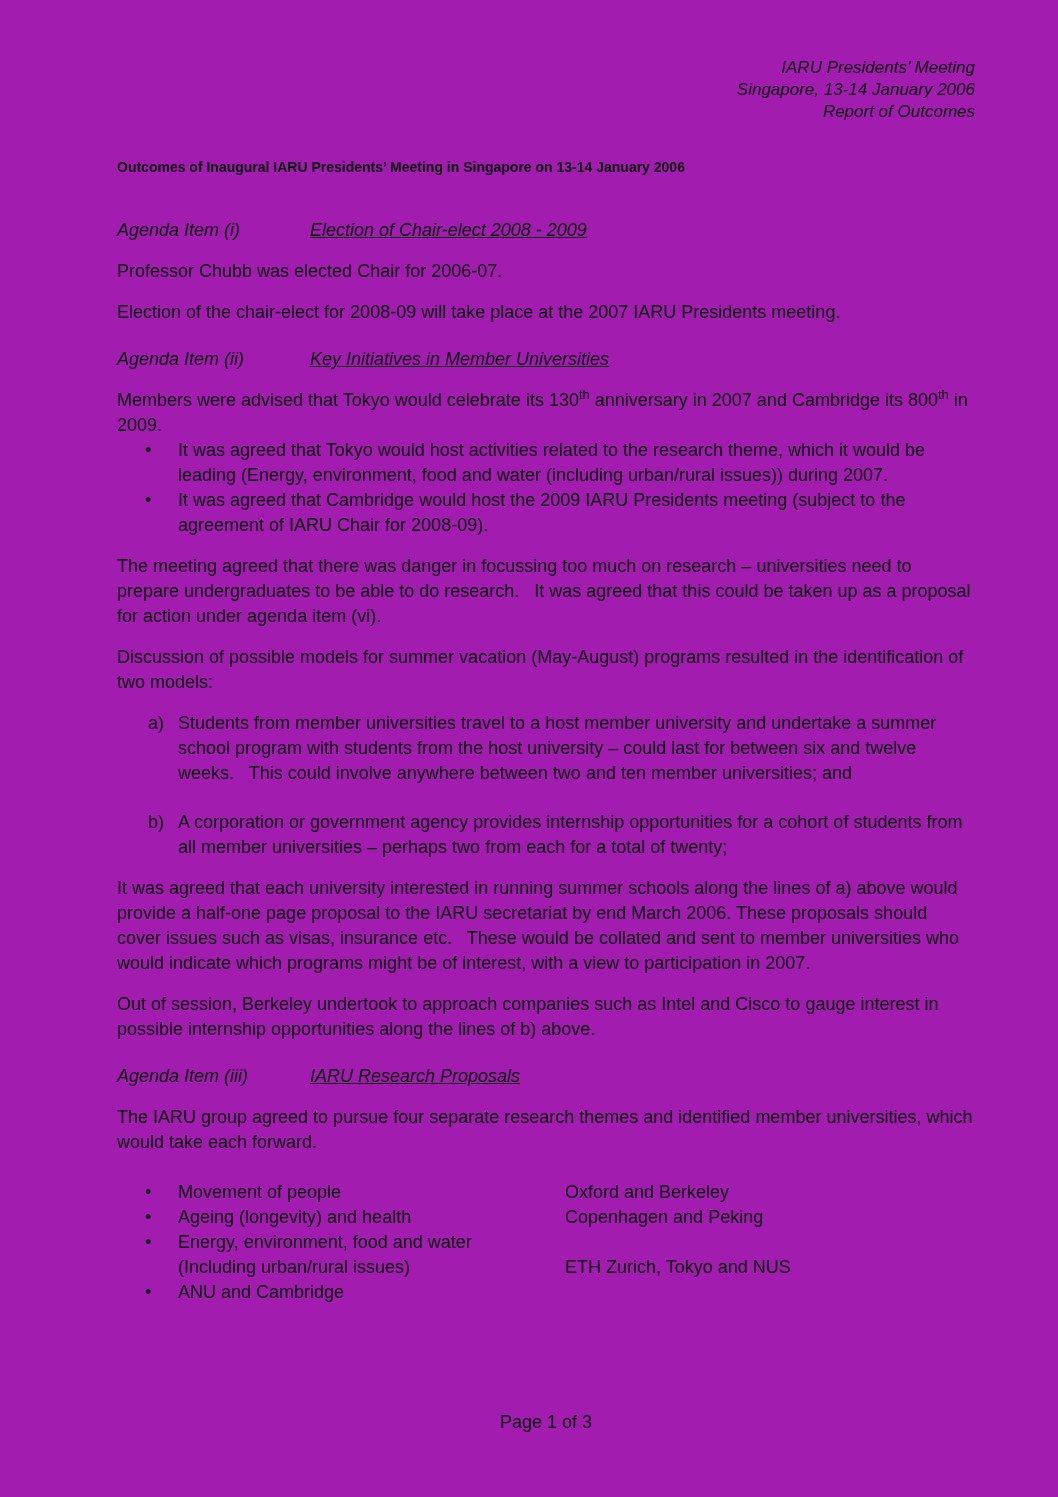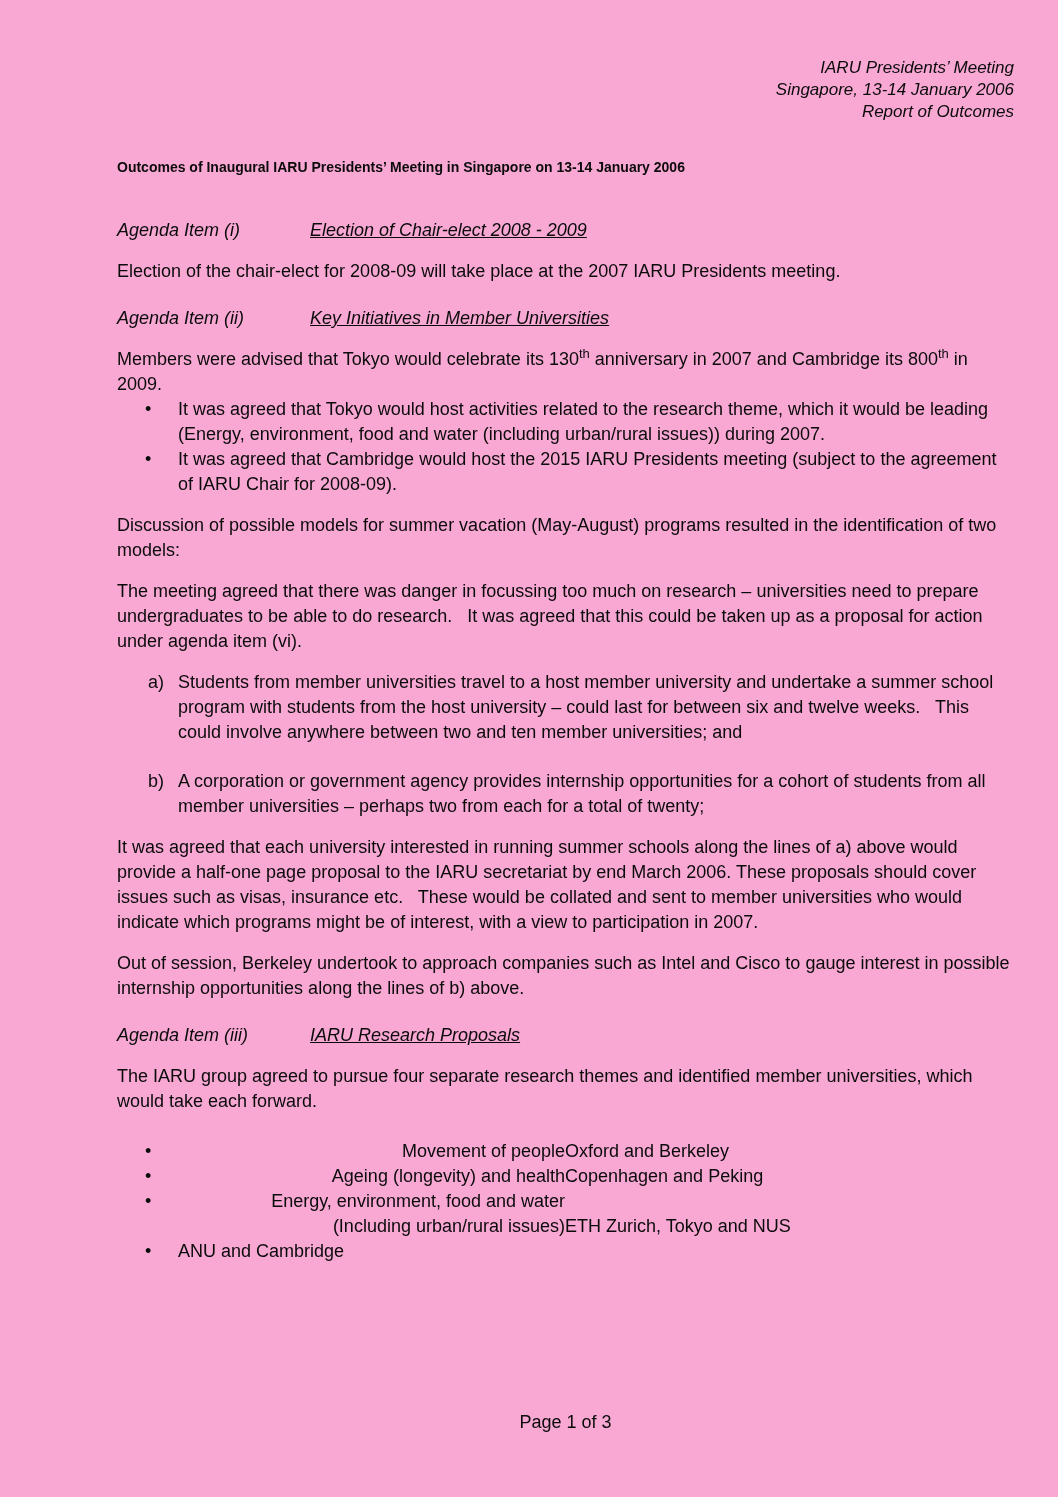--- a/index.html
+++ b/index.html
@@ -1,23 +1,23 @@
 <!DOCTYPE html>
 <html lang="en"><head>
 <meta charset="utf-8">
 <style>
   html, body { margin:0; padding:0; background:#ffffff; }
   .page {
     width:1058px;
     min-height:1497px;
     box-sizing:border-box;
-    padding:57px 44px 0 117px;
+    padding:57px 83px 0 117px;
     display:flex;
     flex-direction:column;
-    background:#f9a8d4;
+    background:#a21caf;
     color:#0b0b0b;
     font-family:"Liberation Sans", sans-serif;
     font-size:18px;
     line-height:25px;
   }
   .doc-header { text-align:right; font-style:italic; font-size:17px; line-height:22px; }
   .doc-title { font-size:14px; font-weight:bold; margin:32px 0 16px 0; line-height:25px; }
   .agenda-row { display:flex; margin-top:22px; font-style:italic; }
   .agenda-label { flex:0 0 193px; }
   .agenda-topics { flex:1; }
@@ -30,21 +30,21 @@
   .b-text { flex:1; white-space:pre-wrap; }
   .models { margin-top:16px; }
   .model-row { display:flex; margin-left:31px; }
   .model-row + .model-row { margin-top:24px; }
   .m-marker { flex:0 0 30px; }
   .m-text { flex:1; white-space:pre-wrap; }
   .research-list { margin-top:25px; }
   .r-row { display:flex; margin-left:28px; }
   .r-dot { flex:0 0 33px; align-self:flex-start; }
   .r-theme { flex:0 0 387px; }
-  .r-theme span { display:block;text-align:right; }
+  .r-theme span { display:block; }
   .r-unis { align-self:flex-end; }
   .doc-footer {
     margin-top:auto;
     padding-bottom:62px;
     text-align:center;
     font-family:Liberation Sans, sans-serif;
     font-size:18px;
   }
 </style>
 </head>
@@ -60,46 +60,47 @@
 
   <h1 class="doc-title">Outcomes of Inaugural IARU Presidents’ Meeting in Singapore on 13-14 January 2006</h1>
 
   <div class="agenda-row">
     <span class="agenda-label">Agenda Item (i)</span>
     <span class="agenda-topics">
       <span class="agenda-topic">Election of Chair-elect 2008 - 2009</span>
     </span>
   </div>
 
+  <p class="para">Professor Chubb was elected Chair for 2006-07.</p>
 
   <p class="para">Election of the chair-elect for 2008-09 will take place at the 2007 IARU Presidents meeting.</p>
 
   <div class="agenda-row">
     <span class="agenda-label">Agenda Item (ii)</span>
     <span class="agenda-topics">
       <span class="agenda-topic">Key Initiatives in Member Universities</span>
     </span>
   </div>
 
   <p class="para"><span>Members were advised that Tokyo would celebrate its 130</span><span class="sup">th</span><span> anniversary in 2007 and Cambridge its 800</span><span class="sup">th</span><span> in 2009.</span></p>
 
   <div class="bullet-list">
     <div class="b-row">
       <span class="b-dot">•</span>
       <span class="b-text">It was agreed that Tokyo would host activities related to the research theme, which it would be leading (Energy, environment, food and water (including urban/rural issues)) during 2007.</span>
     </div>
     <div class="b-row">
       <span class="b-dot">•</span>
-      <span class="b-text">It was agreed that Cambridge would host the 2015 IARU Presidents meeting (subject to the agreement of IARU Chair for 2008-09).</span>
+      <span class="b-text">It was agreed that Cambridge would host the 2009 IARU Presidents meeting (subject to the agreement of IARU Chair for 2008-09).</span>
     </div>
   </div>
 
+  <p class="para">The meeting agreed that there was danger in focussing too much on research – universities need to prepare undergraduates to be able to do research.   It was agreed that this could be taken up as a proposal for action under agenda item (vi).</p>
+
   <p class="para">Discussion of possible models for summer vacation (May-August) programs resulted in the identification of two models:</p>
-
-  <p class="para">The meeting agreed that there was danger in focussing too much on research – universities need to prepare undergraduates to be able to do research.   It was agreed that this could be taken up as a proposal for action under agenda item (vi).</p>
 
   <div class="models">
     <div class="model-row">
       <span class="m-marker">a)</span>
       <span class="m-text">Students from member universities travel to a host member university and undertake a summer school program with students from the host university – could last for between six and twelve weeks.   This could involve anywhere between two and ten member universities; and</span>
     </div>
     <div class="model-row">
       <span class="m-marker">b)</span>
       <span class="m-text">A corporation or government agency provides internship opportunities for a cohort of students from all member universities – perhaps two from each for a total of twenty;</span>
     </div>

